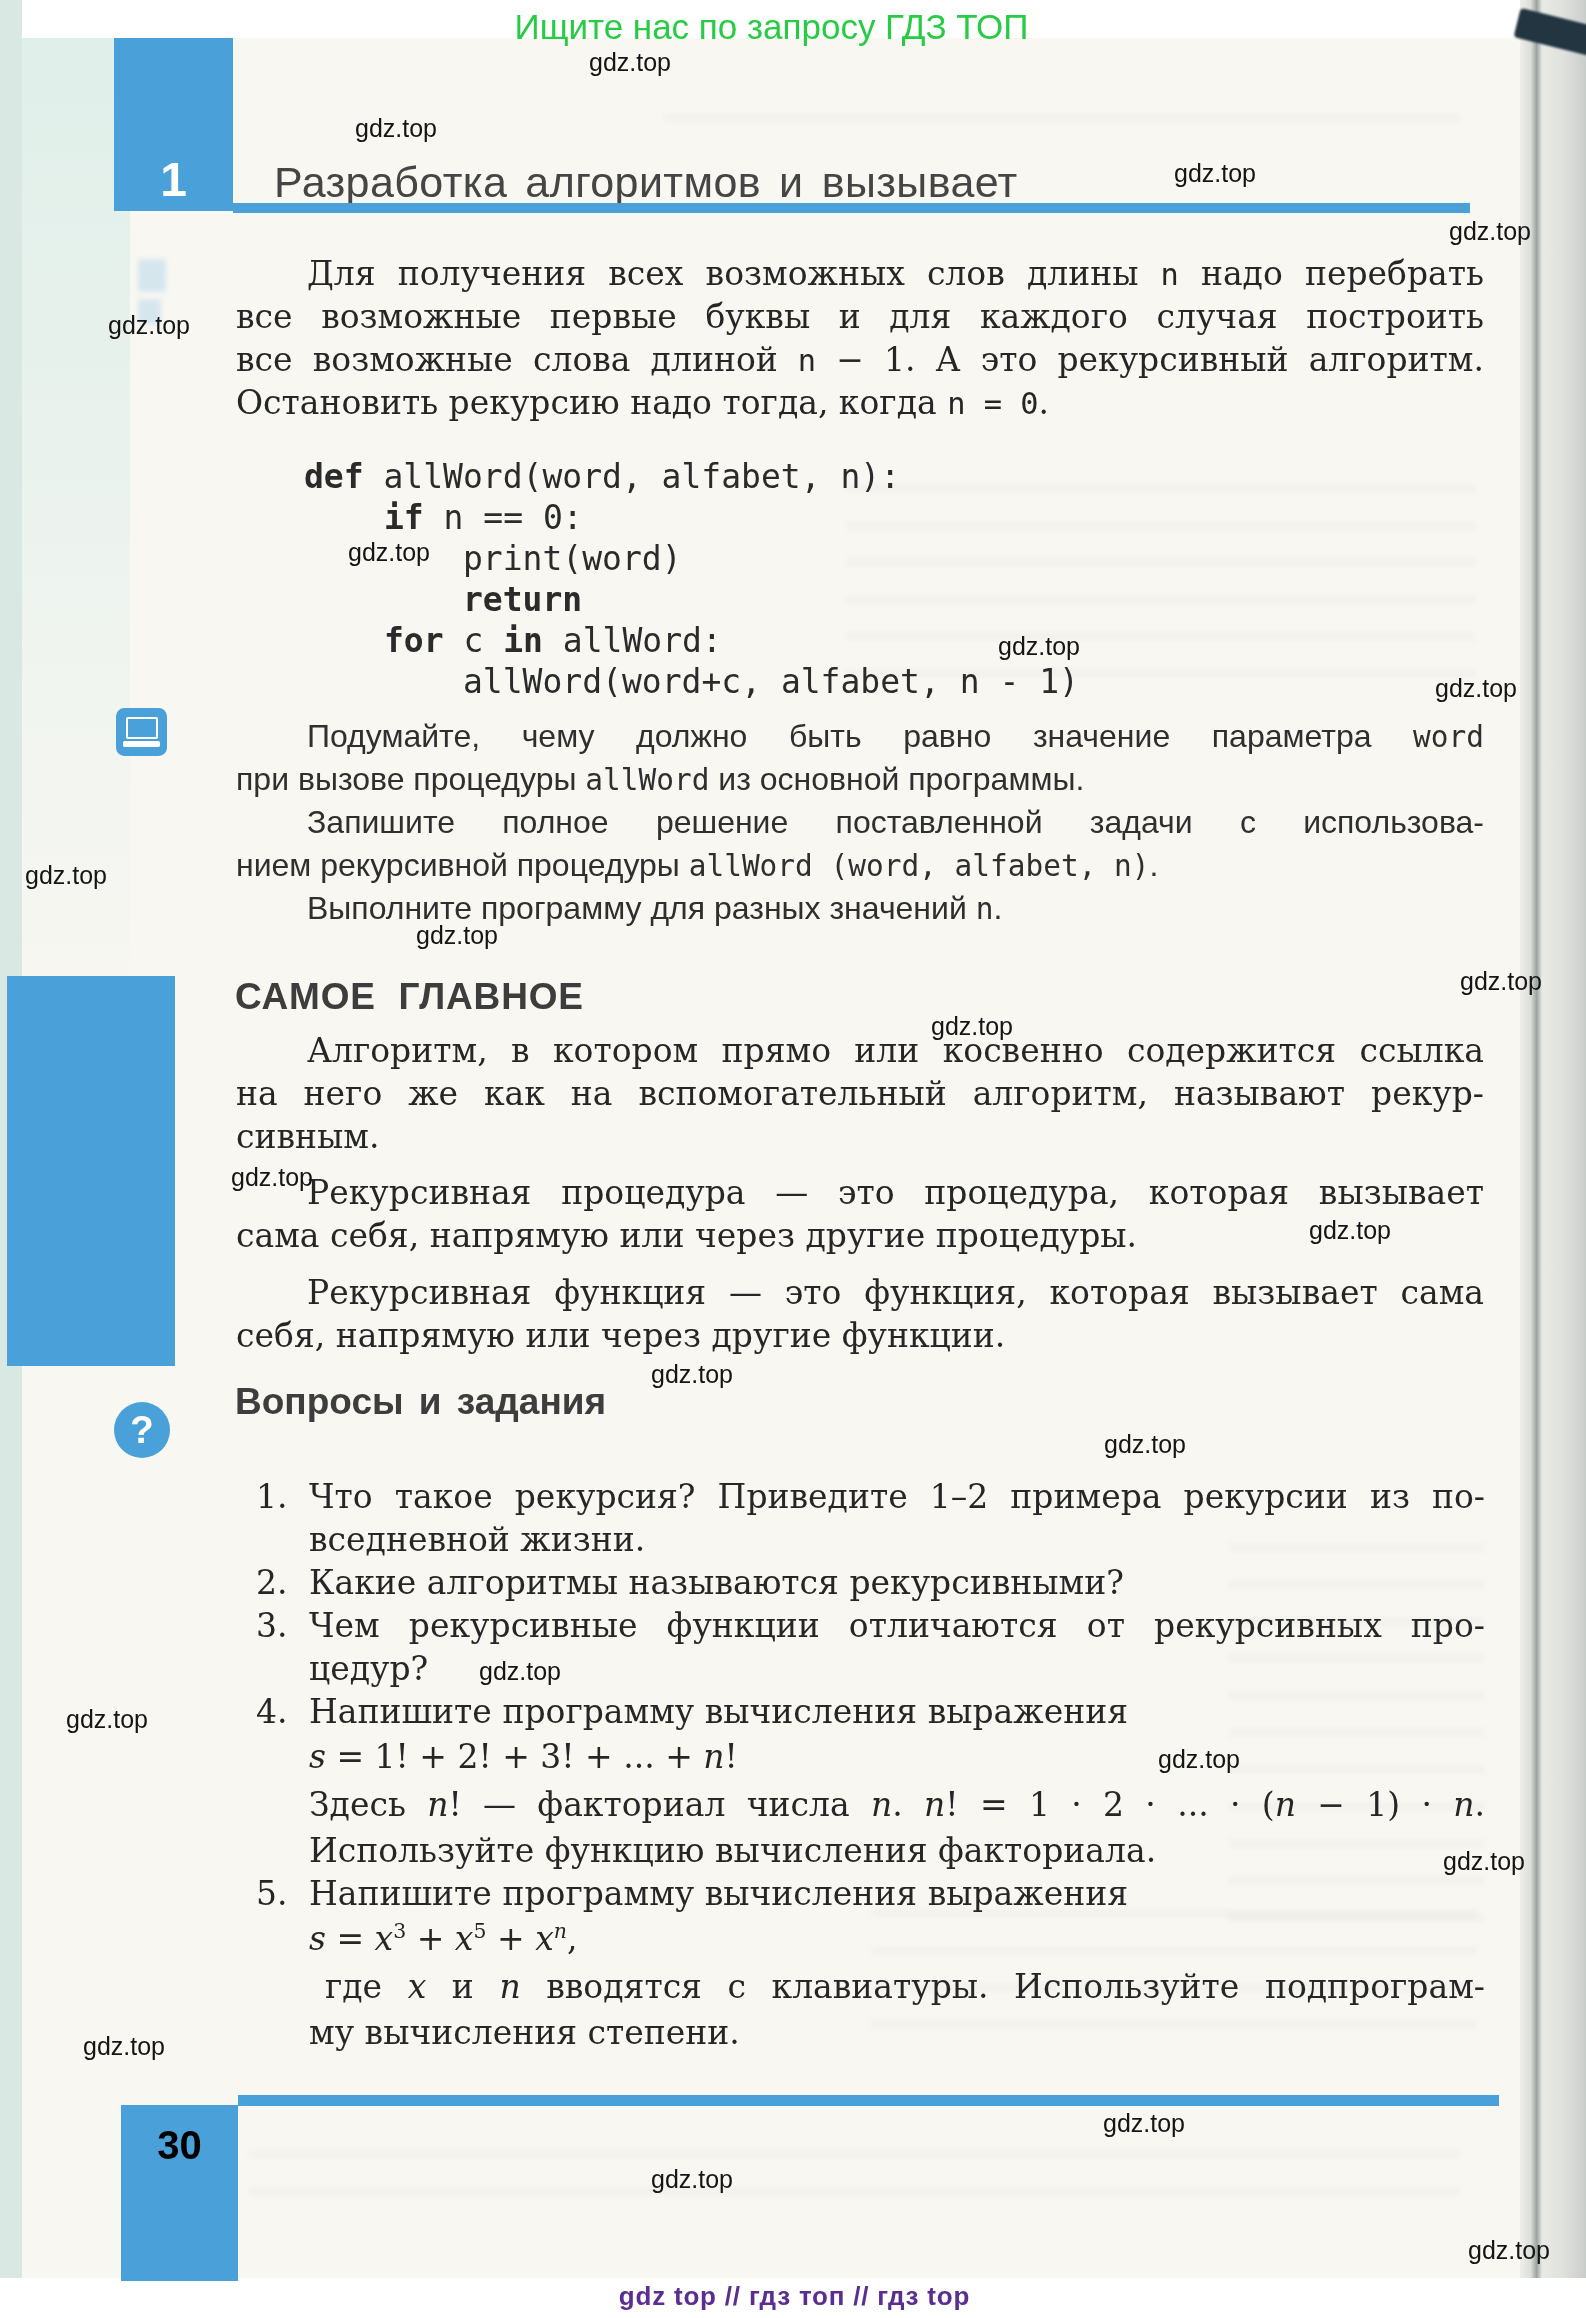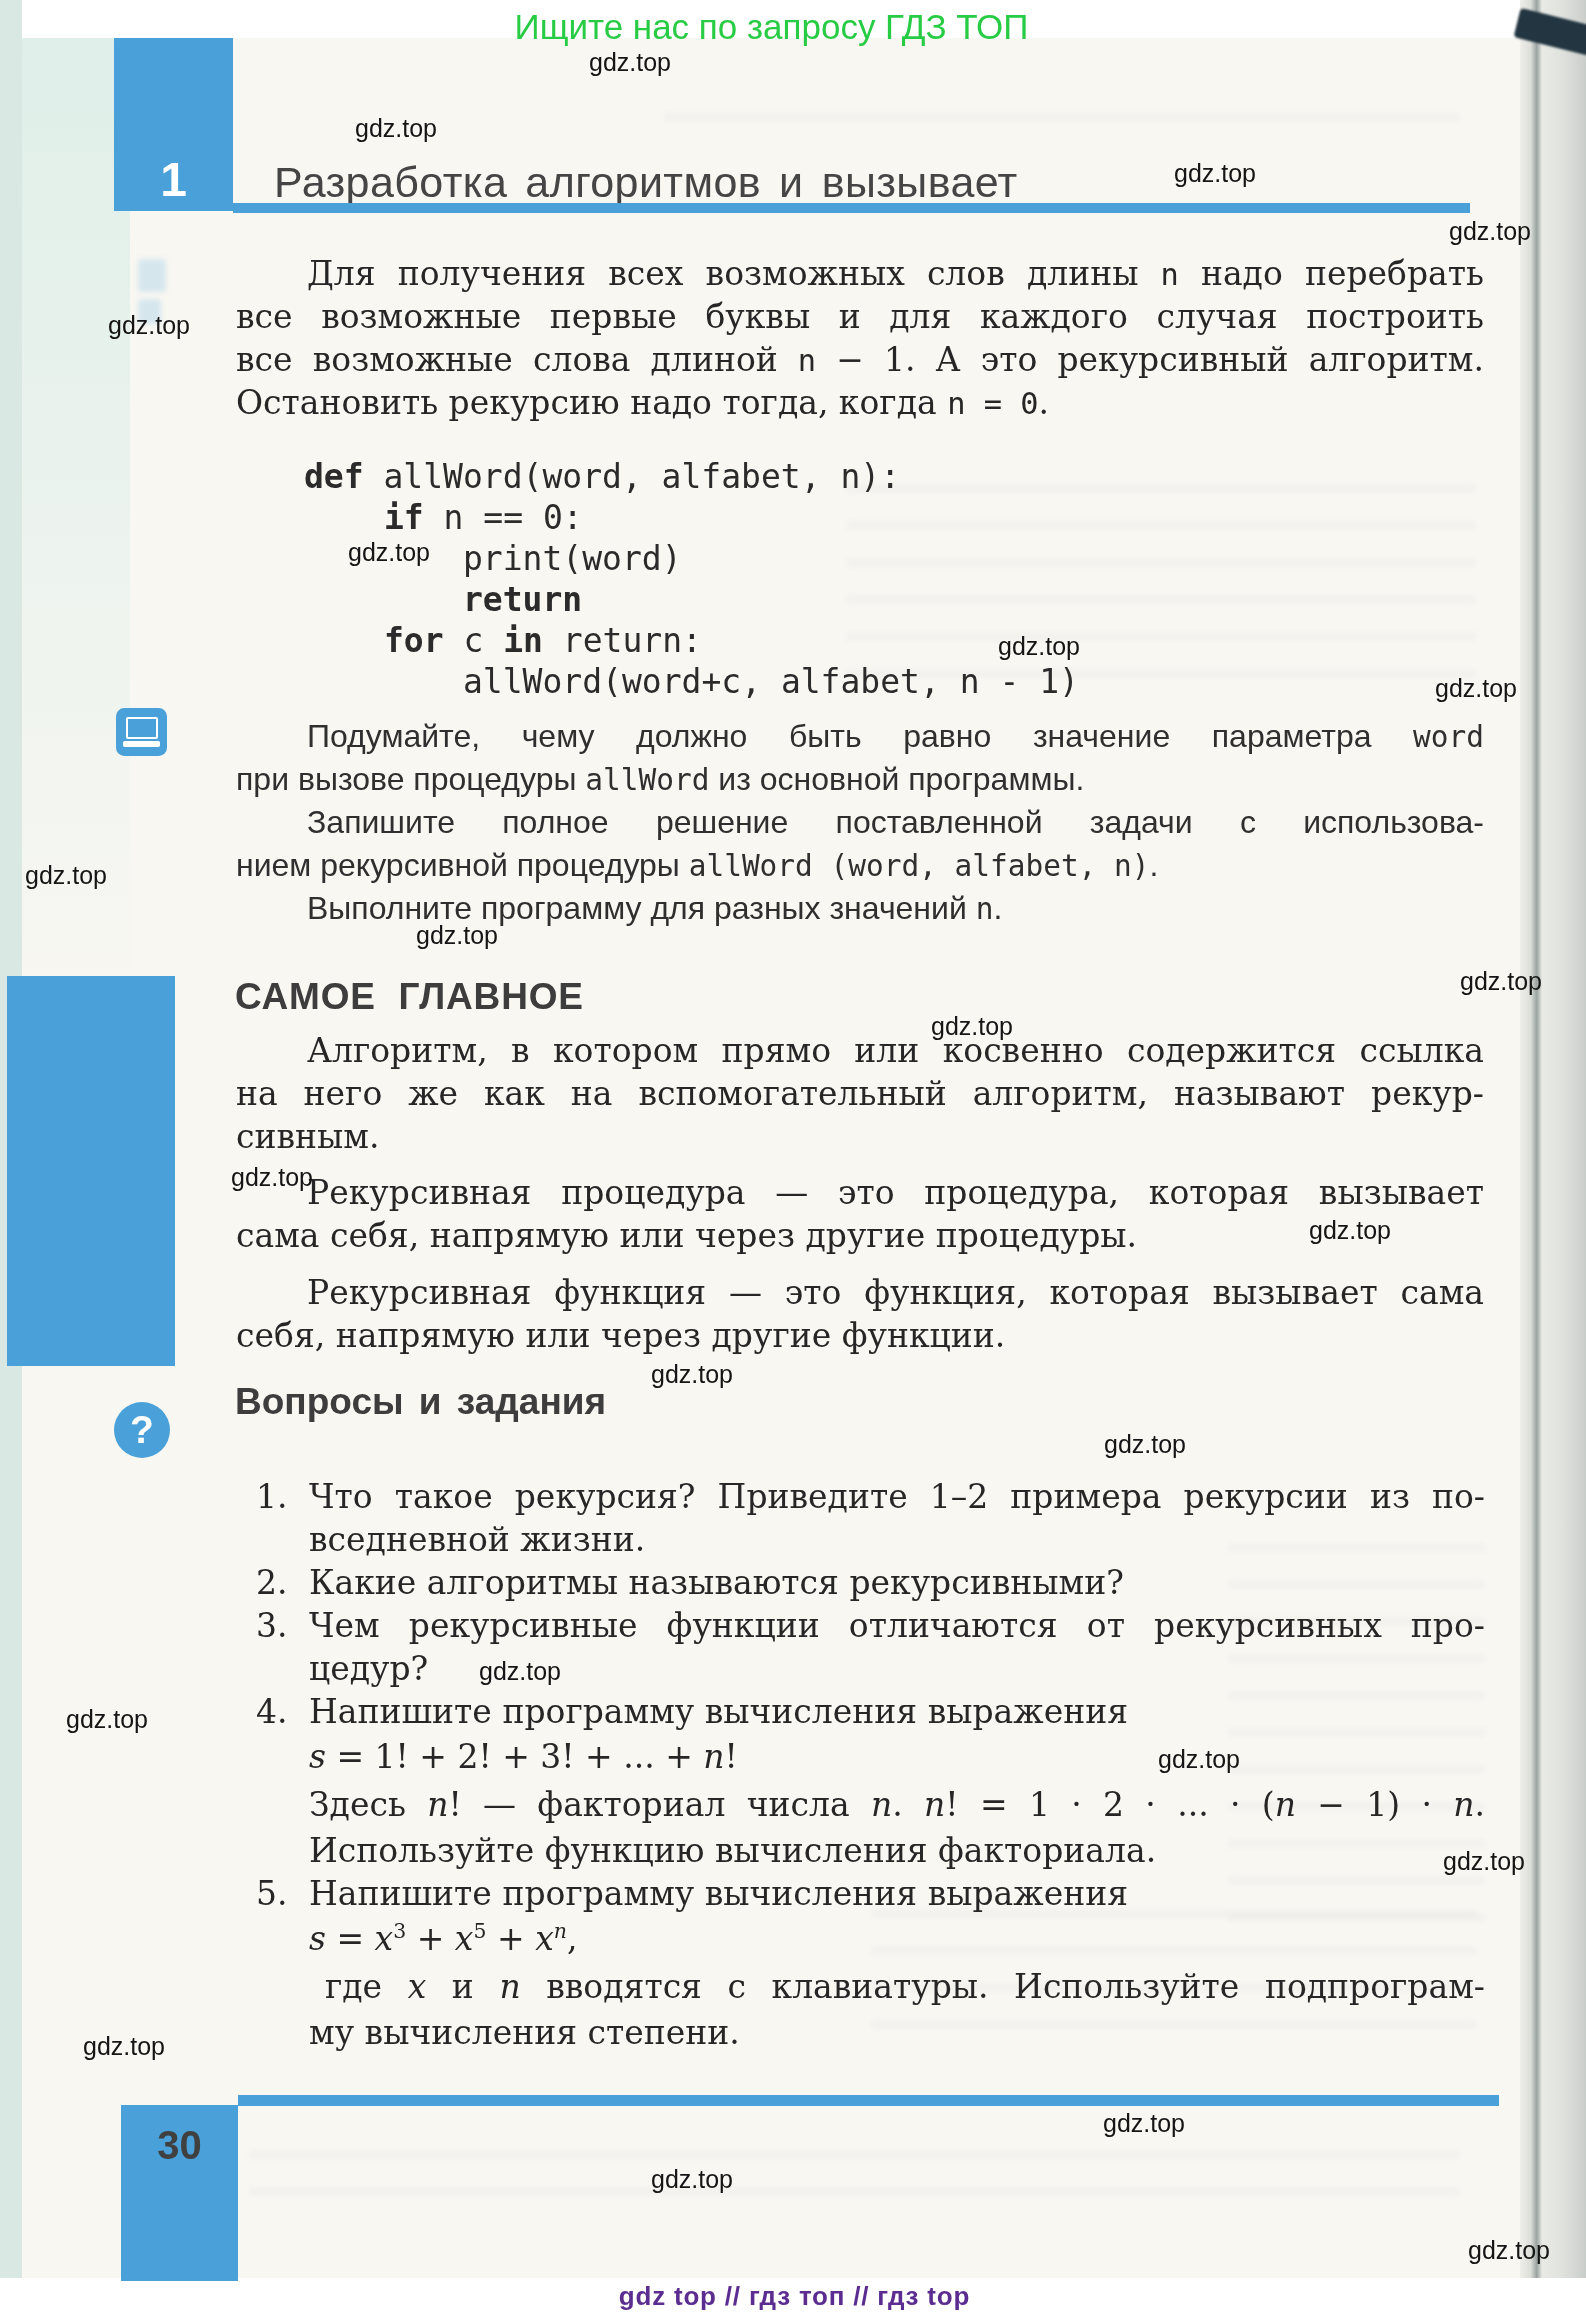--- a/index.html
+++ b/index.html
@@ -60,21 +60,21 @@
                display:flex;flex-direction:column;align-items:center;justify-content:center;}
   .laptop-screen{width:28px;height:18px;border:2.5px solid #fff;border-radius:1.7px;background:var(--accent);}
   .laptop-base{width:37px;height:5.8px;background:#fff;border-radius:1.7px;margin-top:1.7px;}
   .q-icon{left:114px;top:1402px;width:56px;height:56px;border-radius:50%;background:var(--accent);
           display:flex;align-items:center;justify-content:center;
           font-family:"Liberation Sans", sans-serif;font-weight:bold;font-size:39px;color:#fff;}
   
   .page-bar{left:238px;top:2095px;width:1261px;height:10.8px;background:var(--accent);}
   .page-box{left:121px;top:2105px;width:117px;height:176px;background:var(--accent);
             display:flex;justify-content:center;}
-  .page-num{font-family:"Liberation Sans", sans-serif;font-weight:bold;font-size:40px;color:#404040;margin-top:18px;}
+  .page-num{font-family:"Liberation Sans", sans-serif;font-weight:bold;font-size:40px;color:#000000;margin-top:18px;}
 </style>
 </head>
 <body>
 
 <div class="page" style="--accent: #4aa1d9; --banner-green: #27cc44; --banner-purple: #5b2d91;">
 
   <div class="abs scan-top"></div>
   <div class="abs scan-left"></div>
   <div class="abs left-tint"></div>
   <div class="abs edge-right"></div>
@@ -101,21 +101,21 @@
       <div class="line j ind"><span>Для получения всех возможных слов длины </span><span class="m">n</span><span> надо перебрать</span></div>
       <div class="line j"><span>все возможные первые буквы и для каждого случая построить</span></div>
       <div class="line j"><span>все возможные слова длиной </span><span class="m">n</span><span> − 1. А это рекурсивный алгоритм.</span></div>
       <div class="line"><span>Остановить рекурсию надо тогда, когда </span><span class="m">n = 0</span><span>.</span></div>
     </div>
   <div class="block code" id="code-lines">
       <div class="line"><span class="b">def</span><span> allWord(word, alfabet, n):</span></div>
       <div class="line" style="padding-left: 80px;"><span class="b">if</span><span> n == 0:</span></div>
       <div class="line" style="padding-left: 159px;"><span>print(word)</span></div>
       <div class="line" style="padding-left: 159px;"><span class="b">return</span></div>
-      <div class="line" style="padding-left: 80px;"><span class="b">for</span><span> c </span><span class="b">in</span><span> return:</span></div>
+      <div class="line" style="padding-left: 80px;"><span class="b">for</span><span> c </span><span class="b">in</span><span> allWord:</span></div>
       <div class="line" style="padding-left: 159px;"><span>allWord(word+c, alfabet, n - 1)</span></div>
     </div>
 
   <div class="abs laptop-icon">
     <div class="laptop-screen"></div>
     <div class="laptop-base"></div>
   </div>
   <div class="block practice" id="practice-lines">
       <div class="line j ind"><span>Подумайте, чему должно быть равно значение параметра </span><span class="m">word</span></div>
       <div class="line"><span>при вызове процедуры </span><span class="m">allWord</span><span> из основной программы.</span></div>

